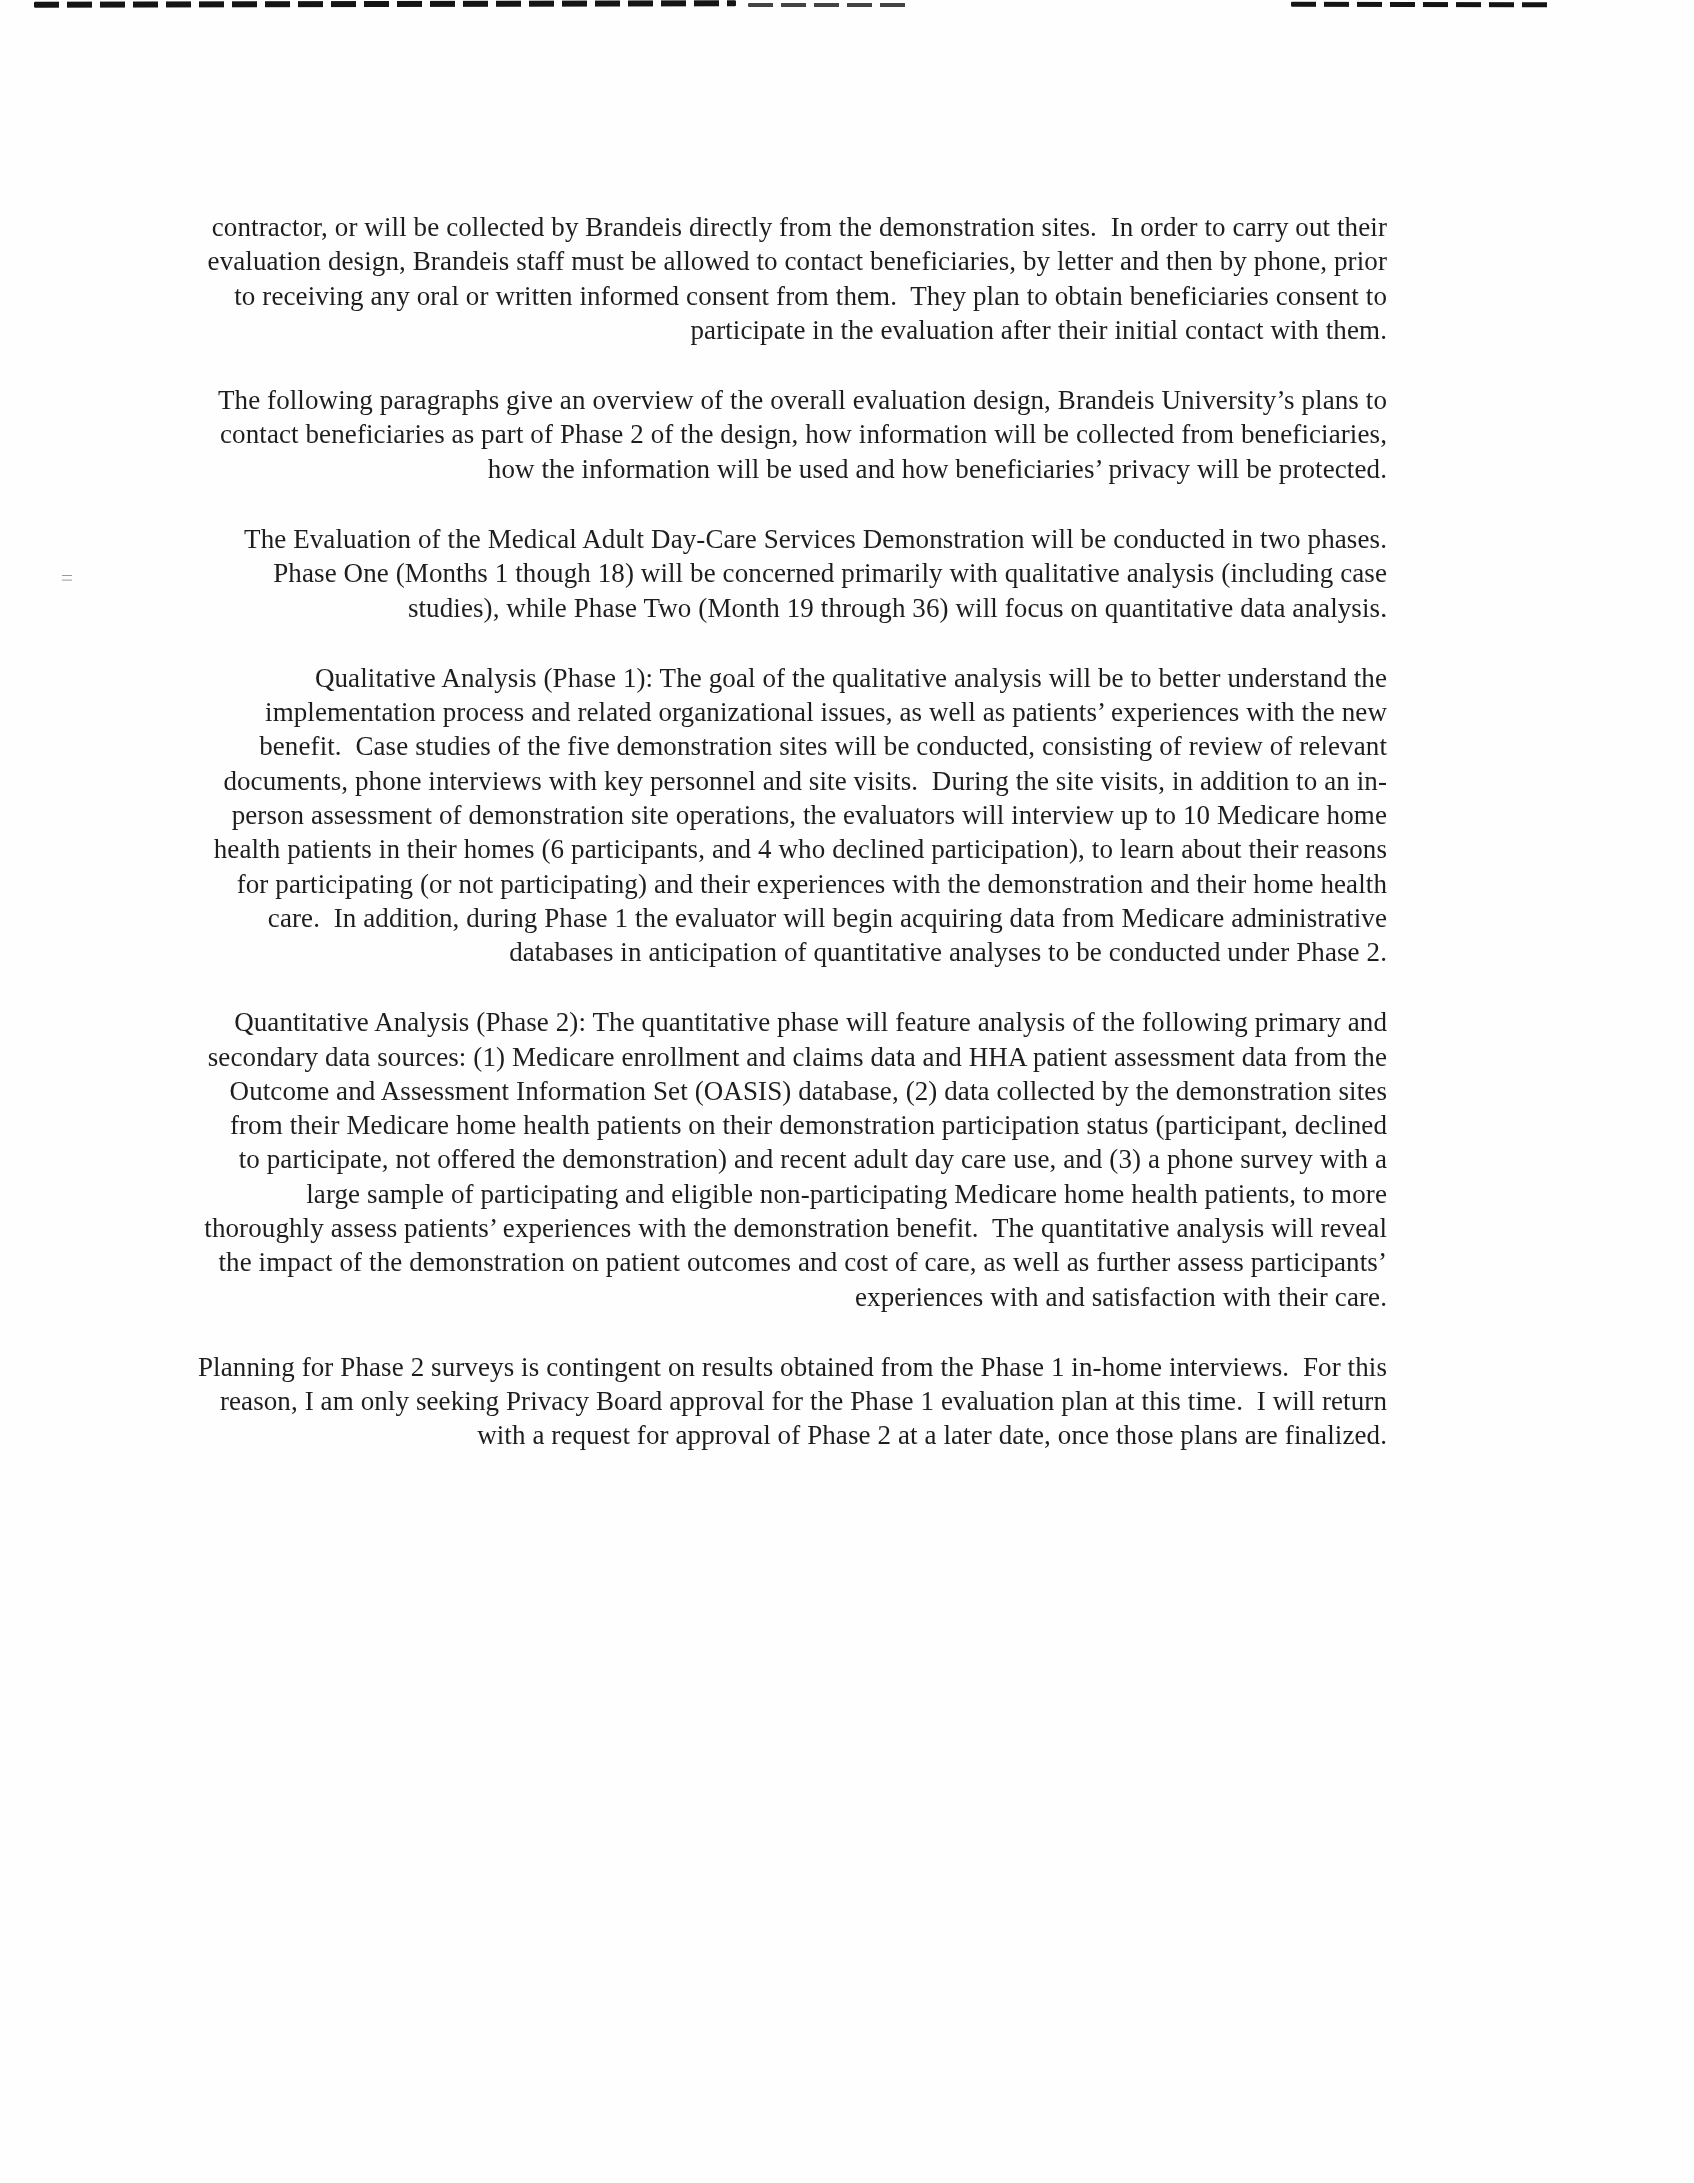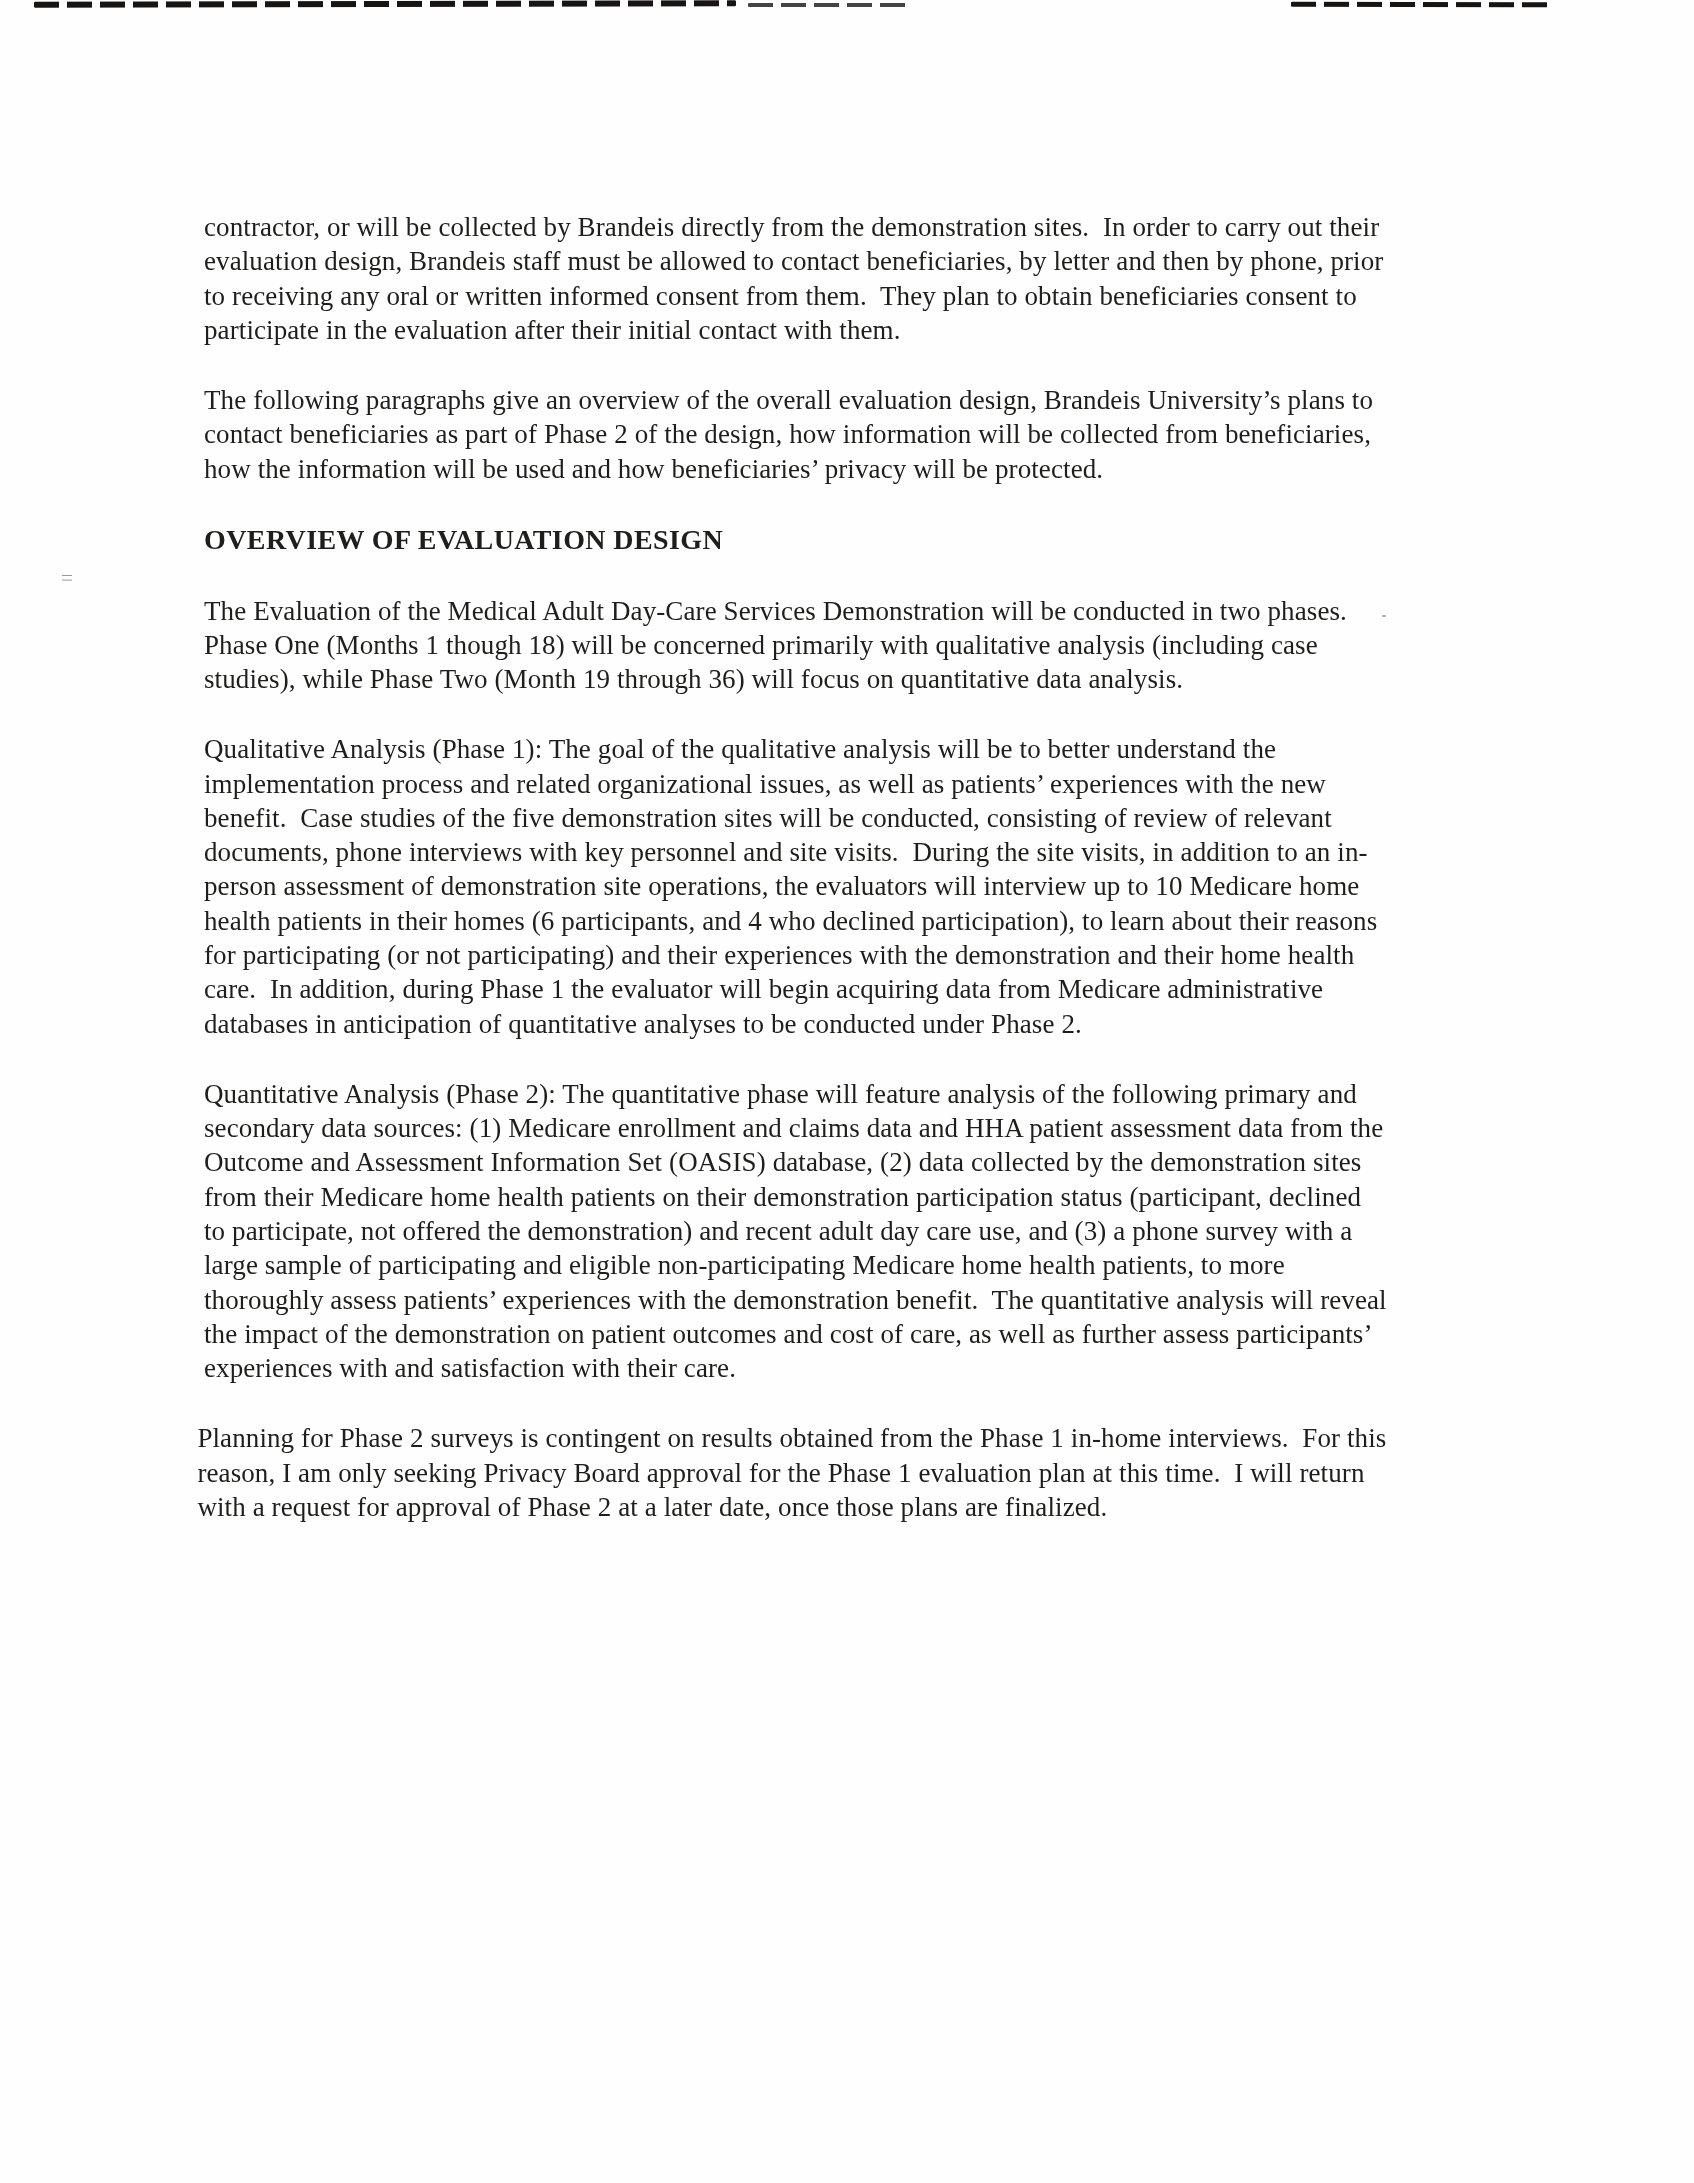--- a/index.html
+++ b/index.html
@@ -54,21 +54,21 @@
     left: 204px;
     top: 210px;
     width: 1191px;
     font-size: 27px;
     line-height: 1.27;
     letter-spacing: 0.1px;
   }
   .content p {
     margin: 0 8px 36px 0;
     white-space: pre-wrap;
-    text-align: left;
+    text-align: right;
   }
   .content h2 {
     margin: 0 0 36px 0;
     font-size: 28px;
     font-weight: bold;
     letter-spacing: 0.4px;
   }
   .lead {
     font-weight: normal;
   }
@@ -88,21 +88,20 @@
   <div class="speck s1"></div>
   <div class="speck s2"></div>
   <div class="speck s3"></div>
 
   <div class="content">
 
     <p><span>contractor, or will be collected by Brandeis directly from the demonstration sites.  In order to carry out their evaluation design, Brandeis staff must be allowed to contact beneficiaries, by letter and then by phone, prior to receiving any oral or written informed consent from them.  They plan to obtain beneficiaries consent to participate in the evaluation after their initial contact with them.</span></p>
 
     <p><span>The following paragraphs give an overview of the overall evaluation design, Brandeis University’s plans to contact beneficiaries as part of Phase 2 of the design, how information will be collected from beneficiaries, how the information will be used and how beneficiaries’ privacy will be protected.</span></p>
 
-    <h2>OVERVIEW OF EVALUATION DESIGN</h2>
 
     <p><span>The Evaluation of the Medical Adult Day-Care Services Demonstration will be conducted in two phases.  Phase One (Months 1 though 18) will be concerned primarily with qualitative analysis (including case studies), while Phase Two (Month 19 through 36) will focus on quantitative data analysis.</span></p>
 
     <p><span class="lead">Qualitative Analysis (Phase 1):</span> <span>The goal of the qualitative analysis will be to better understand the implementation process and related organizational issues, as well as patients’ experiences with the new benefit.  Case studies of the five demonstration sites will be conducted, consisting of review of relevant documents, phone interviews with key personnel and site visits.  During the site visits, in addition to an in-person assessment of demonstration site operations, the evaluators will interview up to 10 Medicare home health patients in their homes (6 participants, and 4 who declined participation), to learn about their reasons for participating (or not participating) and their experiences with the demonstration and their home health care.  In addition, during Phase 1 the evaluator will begin acquiring data from Medicare administrative databases in anticipation of quantitative analyses to be conducted under Phase 2.</span></p>
 
     <p><span class="lead">Quantitative Analysis (Phase 2):</span> <span>The quantitative phase will feature analysis of the following primary and secondary data sources: (1) Medicare enrollment and claims data and HHA patient assessment data from the Outcome and Assessment Information Set (OASIS) database, (2) data collected by the demonstration sites from their Medicare home health patients on their demonstration participation status (participant, declined to participate, not offered the demonstration) and recent adult day care use, and (3) a phone survey with a large sample of participating and eligible non-participating Medicare home health patients, to more thoroughly assess patients’ experiences with the demonstration benefit.  The quantitative analysis will reveal the impact of the demonstration on patient outcomes and cost of care, as well as further assess participants’ experiences with and satisfaction with their care.</span></p>
 
     <p class="last"><span>Planning for Phase 2 surveys is contingent on results obtained from the Phase 1 in-home interviews.  For this reason, I am only seeking Privacy Board approval for the Phase 1 evaluation plan at this time.  I will return with a request for approval of Phase 2 at a later date, once those plans are finalized.</span></p>
 
   </div>

